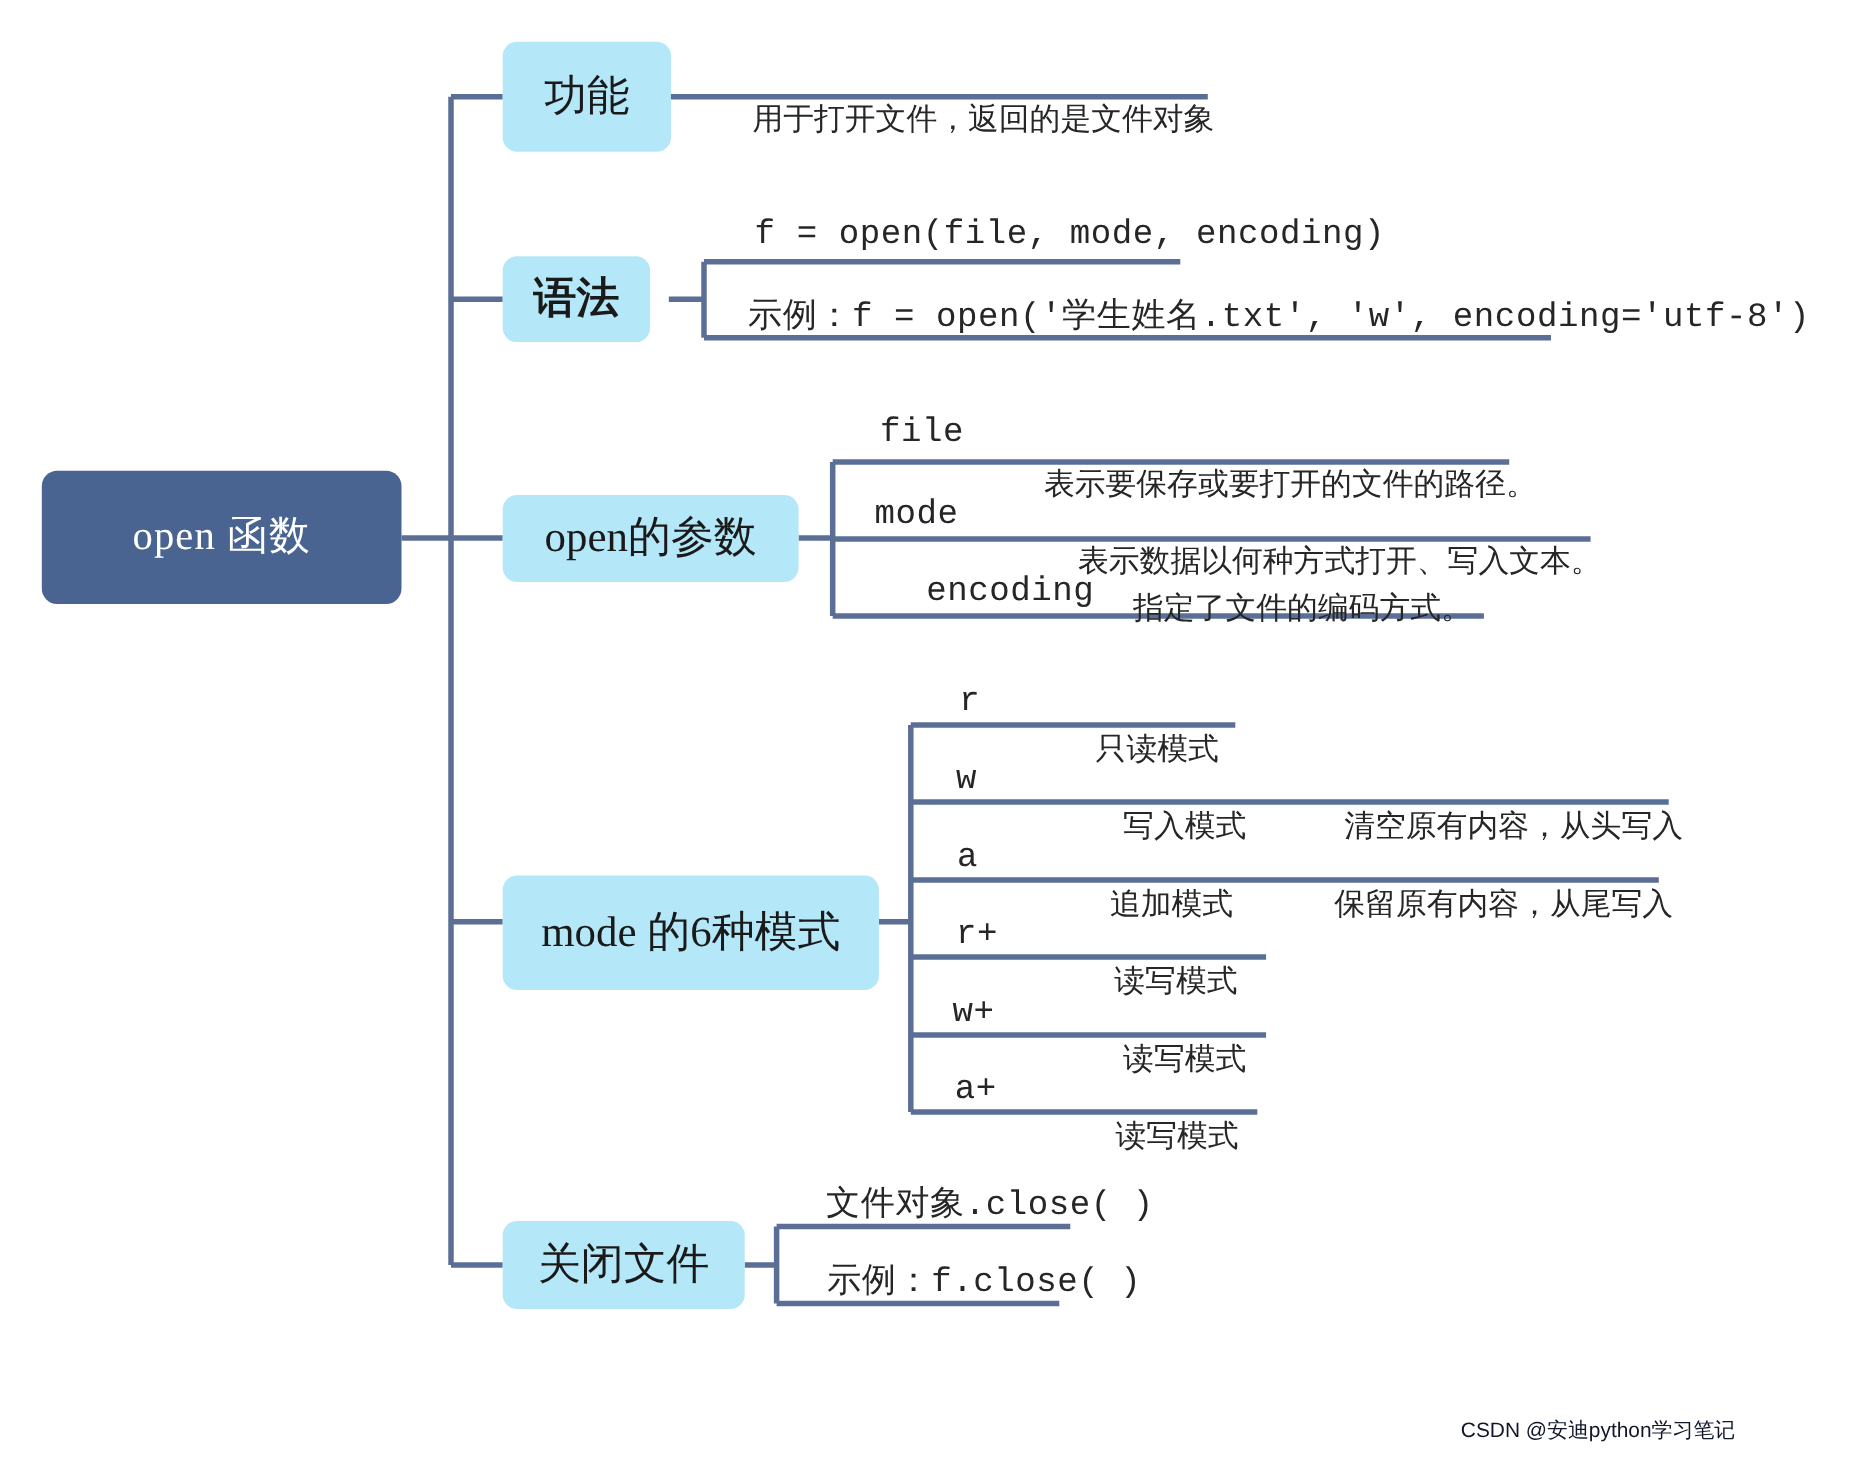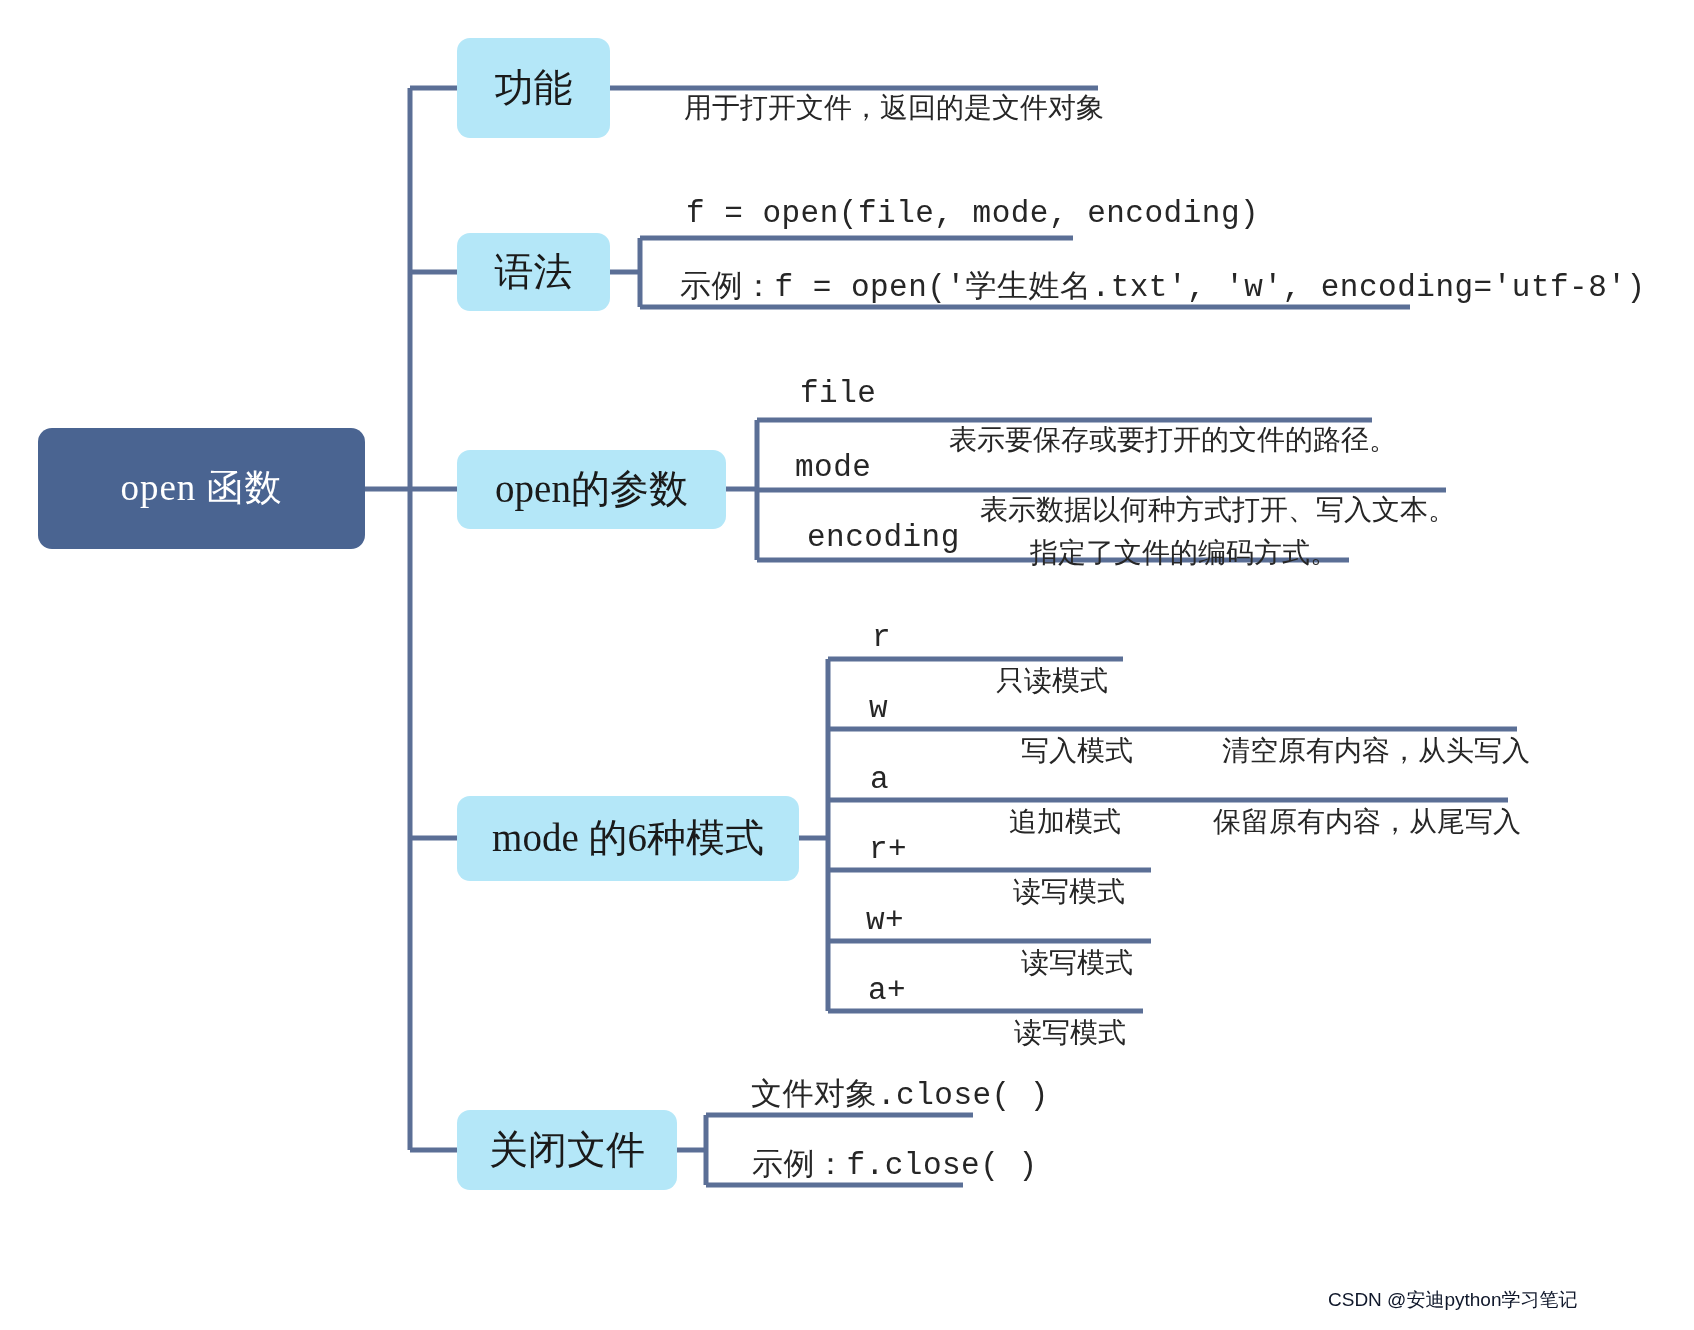--- a/index.html
+++ b/index.html
@@ -120,40 +120,40 @@
 
   <div class="node root-node" style="left:38px; top:428px; width:327px; height:121px;">
     <span>open 函数</span>
   </div>
 
   <div class="node branch-node" style="left:457px; top:38px; width:153px; height:100px;">
     <span>功能</span>
   </div>
   <div class="leaf-text cjk" style="left:684px; top:45px;">用于打开文件，返回的是文件对象</div>
 
-  <div class="node branch-node" style="left:457px; top:233px; width:153px; height:78px;">
+  <div class="node branch-node" style="left:457px; top:233px; width:134px; height:78px;font-weight:bold;">
     <span>语法</span>
   </div>
   <div class="leaf-text mono" style="left:686px; top:196px;">f = open(file, mode, encoding)</div>
   <div class="leaf-text mono" style="left:680px; top:265px;">示例：f = open('学生姓名.txt', 'w',  encoding='utf-8')</div>
 
   <div class="node branch-node" style="left:457px; top:450px; width:269px; height:79px;">
     <span>open的参数</span>
   </div>
 
   <div class="leaf-text mono" style="left:800px; top:376px;">file</div>
   <div class="leaf-text cjk" style="left:949px; top:377px;">表示要保存或要打开的文件的路径。</div>
 
   <div class="leaf-text mono" style="left:795px; top:450px;">mode</div>
   <div class="leaf-text cjk" style="left:980px; top:447px;">表示数据以何种方式打开、写入文本。</div>
 
-  <div class="leaf-text mono" style="left:807px; top:520px;">encoding</div>
+  <div class="leaf-text mono" style="left:842px; top:520px;">encoding</div>
   <div class="leaf-text cjk" style="left:1030px; top:490px;">指定了文件的编码方式。</div>
 
-  <div class="node branch-node" style="left:457px; top:796px; width:342px; height:85px;">
+  <div class="node branch-node" style="left:457px; top:796px; width:342px; height:104px;">
     <span>mode 的6种模式</span>
   </div>
 
   <div class="leaf-text mono" style="left:872px; top:620px;">r</div>
   <div class="leaf-text cjk" style="left:996px; top:618px;">只读模式</div>
 
   <div class="leaf-text mono" style="left:869px; top:691px;">w</div>
   <div class="leaf-text cjk" style="left:1021px; top:688px;">写入模式</div>
   <div class="leaf-text cjk" style="left:1222px; top:688px;">清空原有内容，从头写入</div>
 

